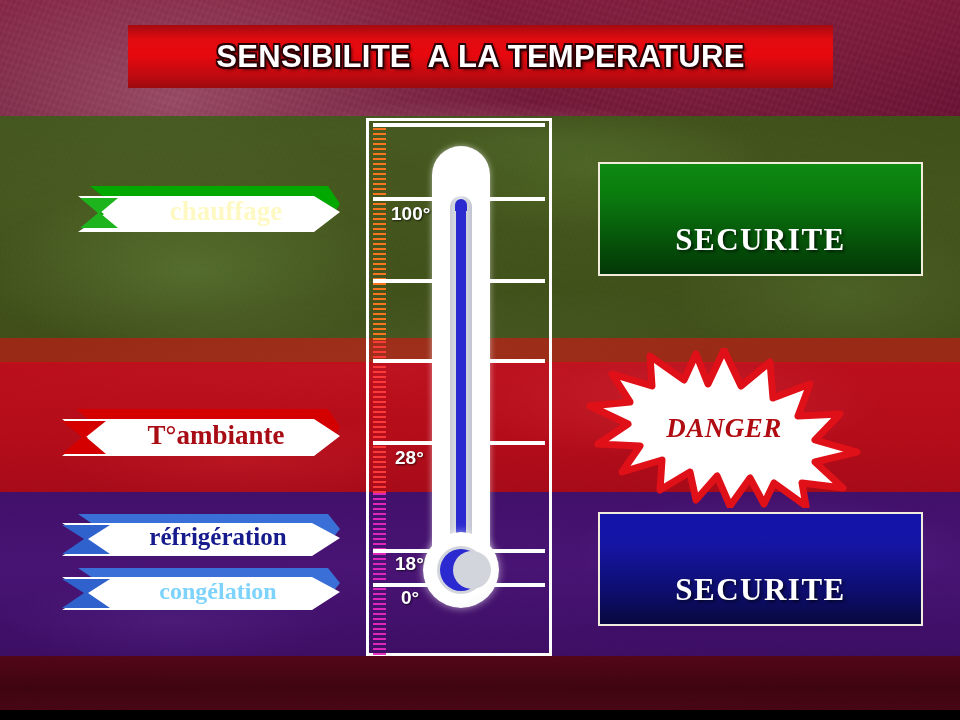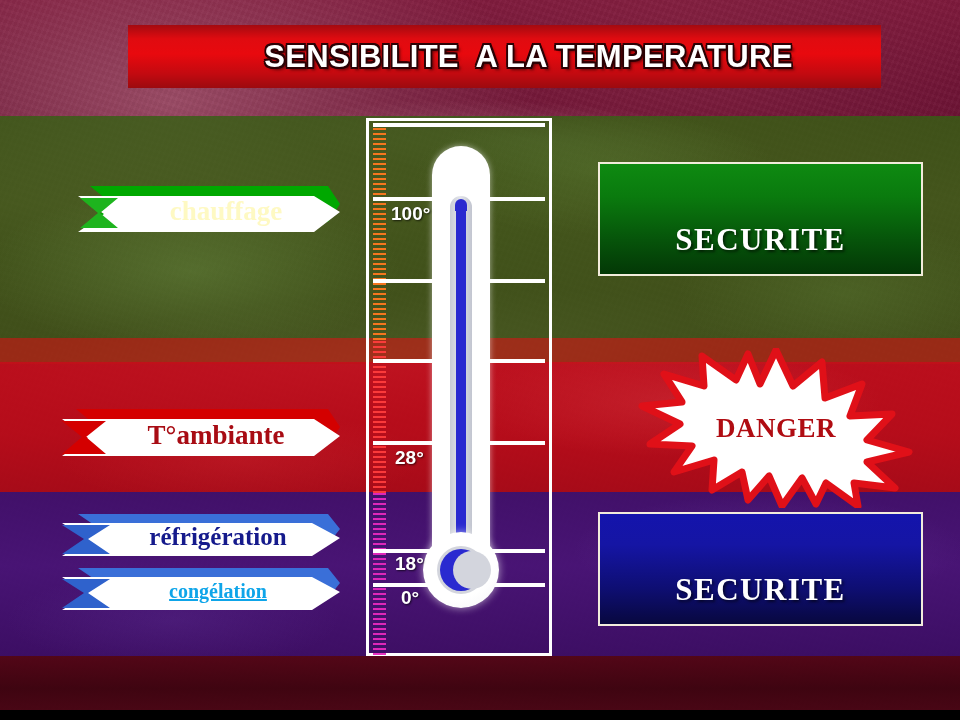--- a/index.html
+++ b/index.html
@@ -93,21 +93,21 @@
     top: 710px; height: 10px;
     background: #000;
   }
 
   
   .title-banner {
     position: absolute;
     left: 128px; top: 25px;
     width: 705px; height: 63px;
     background: linear-gradient(180deg, #a40a10 0%, #e00b10 22%, #e8090e 46%, #c20a10 78%, #9c0a0f 100%);
-    display: flex; align-items: center; justify-content: center; padding-left: 48px;
+    display: flex; align-items: center; justify-content: center;
   }
   .title-text {
     color: #ffffff;
     font-size: 31px;
     font-weight: bold;
     letter-spacing: .3px;
     white-space: pre;
     text-shadow:
       -1.6px -1.6px 0 #2a0205,  1.6px -1.6px 0 #2a0205,
       -1.6px  1.6px 0 #2a0205,  1.6px  1.6px 0 #2a0205,
@@ -135,21 +135,21 @@
   #arrow-chauffage { left: 78px;  top: 182px; width: 262px; height: 58px; }
   #arrow-chauffage .arrow-label { font-size: 27px; color: #fef9c3; padding-left: 34px; }
 
   #arrow-ambiante  { left: 62px;  top: 406px; width: 278px; height: 58px; }
   #arrow-ambiante  .arrow-label { font-size: 27px; color: #a80c14; padding-left: 30px; }
 
   #arrow-refrig    { left: 62px;  top: 512px; width: 278px; height: 50px; }
   #arrow-refrig    .arrow-label { font-size: 25px; color: #151a8c; padding-left: 34px; }
 
   #arrow-congel    { left: 62px;  top: 566px; width: 278px; height: 50px; }
-  #arrow-congel    .arrow-label { font-size: 20px; color: #0ea5e9; padding-left: 34px; text-decoration: underline; }
+  #arrow-congel    .arrow-label { font-size: 24px; color: #7dd3fc; padding-left: 34px; }
 
   
   #thermometer {
     position: absolute;
     left: 366px; top: 118px;
     width: 186px; height: 538px;
     border: 3px solid #ffffff;
     box-sizing: border-box;
   }
   .scale-strip {
@@ -263,22 +263,22 @@
     background: linear-gradient(180deg, #0e8a11 0%, #0a7a0e 30%, #06530a 70%, #033806 100%);
   }
   #secbox-blue {
     left: 598px; top: 512px; width: 325px; height: 114px;
     background: linear-gradient(180deg, #1414ac 0%, #1515a4 28%, #0e0e72 68%, #08083f 100%);
   }
 
   
   #danger-burst {
     position: absolute;
-    left: 636px; top: 348px;
-    width: 280px; height: 160px;
+    left: 584px; top: 348px;
+    width: 280px; height: 160px; font-style: italic;
   }
   #danger-burst svg { display: block; width: 100%; height: 100%; }
   .danger-text {
     position: absolute;
     left: 0; top: 0; right: 0; bottom: 0;
     display: flex; align-items: center; justify-content: center;
     font-family: "Liberation Serif", serif;
     font-weight: bold;
     font-size: 27px;
     color: #b00c12;

